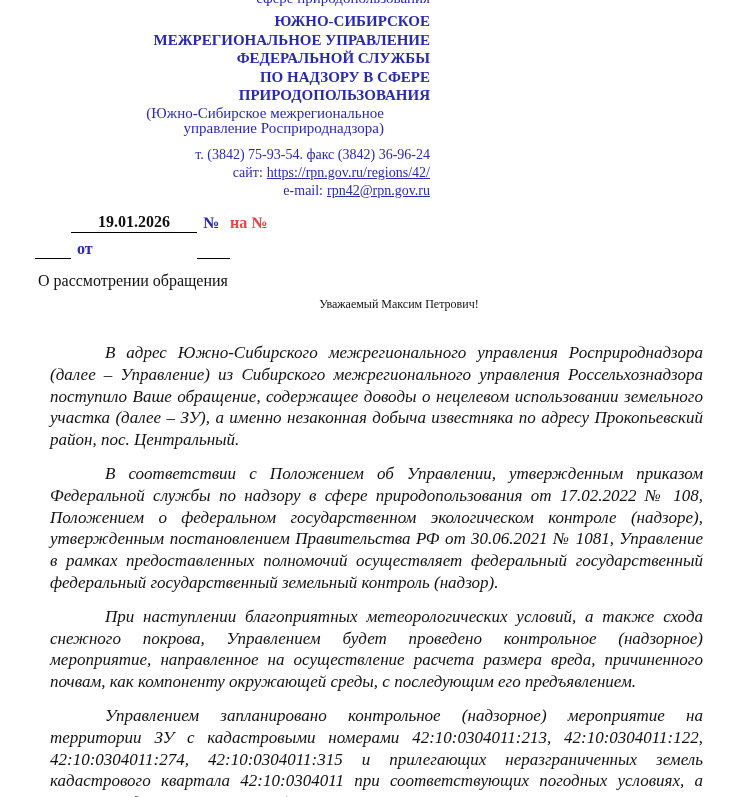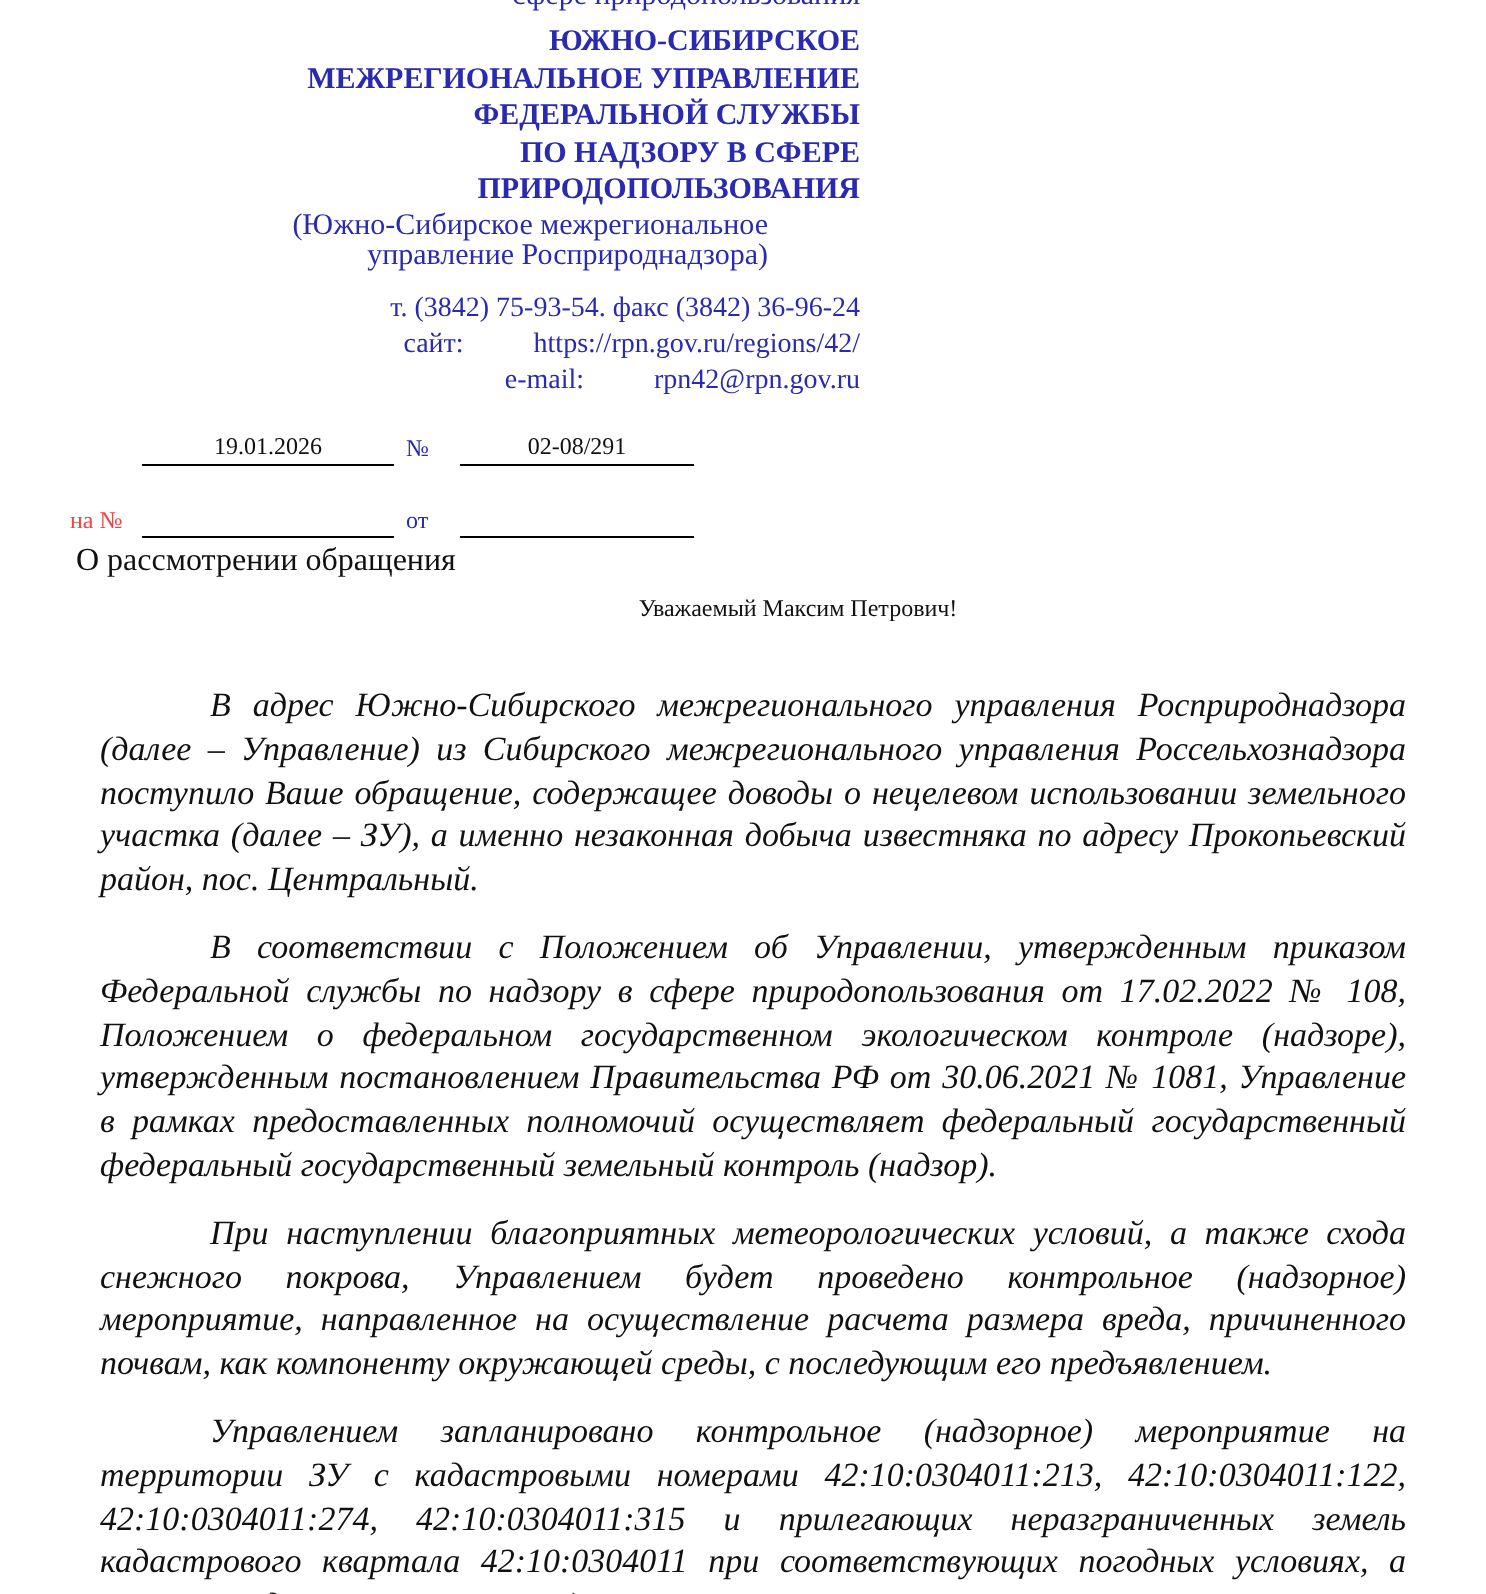--- a/index.html
+++ b/index.html
@@ -14,27 +14,27 @@
   .letterhead{
     position:absolute;left:38px;top:0;width:392px;
     text-align:right;color:#2A2AB0;
   }
   .clip-top{height:7px;overflow:hidden;}
   .clip-top .inner{font-size:15px;line-height:15px;margin-top:-9px;}
   .org-name{margin-top:5px;font-weight:bold;font-size:15px;line-height:18.5px;}
   .org-short{font-size:15px;line-height:15.5px;max-width:300px;margin:1px auto 0;}
   .contact{margin-top:9px;font-size:14px;line-height:18px;}
   .contact .lbl{margin-right:4px;}
-  .u{cursor:pointer;margin-left:31px;}
+  .u{text-decoration:underline;cursor:pointer;}
 
   
   .refs{
     position:absolute;left:35px;top:211px;width:312px;
     display:grid;grid-template-columns:36px 126px 33px 117px;
-    grid-auto-rows:22px;row-gap:14px;font-size:12px;color:#111;
+    grid-auto-rows:22px;row-gap:4px;font-size:16px;color:#111;font-weight:bold;
   }
   .refs .c{display:flex;align-items:flex-end;justify-content:center;padding-bottom:1px;}
   .refs .line{border-bottom:1px solid #000;}
   .refs .mid{justify-content:flex-start;padding-left:6px;color:#2A2AB0;}
   .refs .lab{justify-content:flex-start;color:#ef4444;}
 
   
   .subject{position:absolute;left:38px;top:272px;font-size:16px;}
   .salutation{
     position:absolute;left:38px;top:297px;width:677px;
@@ -74,21 +74,20 @@
       <div>
         <span class="lbl">e-mail:</span><span class="u">rpn42@rpn.gov.ru</span>
       </div>
     </div>
   </div>
 
   <div class="refs">
     <div class="c"></div>
     <div class="c line">19.01.2026</div>
     <div class="c mid">№</div>
-    <div class="c line">02-08/291</div>
 
     <div class="c lab">на №</div>
     <div class="c line"></div>
     <div class="c mid">от</div>
     <div class="c line"></div>
   </div>
 
   <div class="subject">О рассмотрении обращения</div>
 
   <div class="salutation">Уважаемый Максим Петрович!</div>

